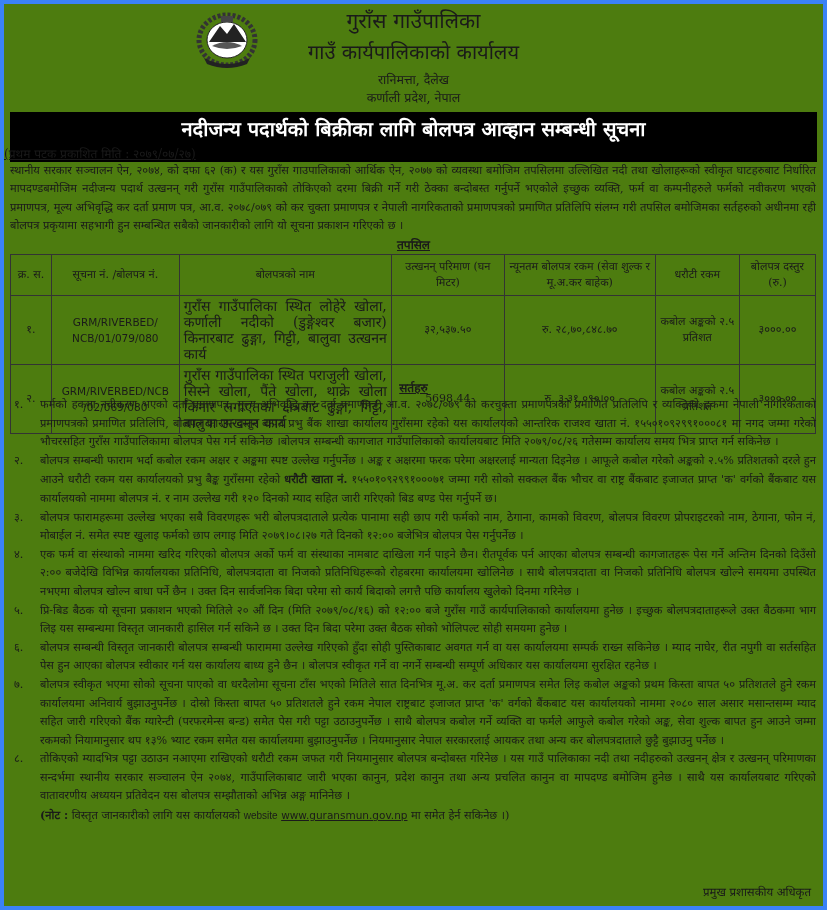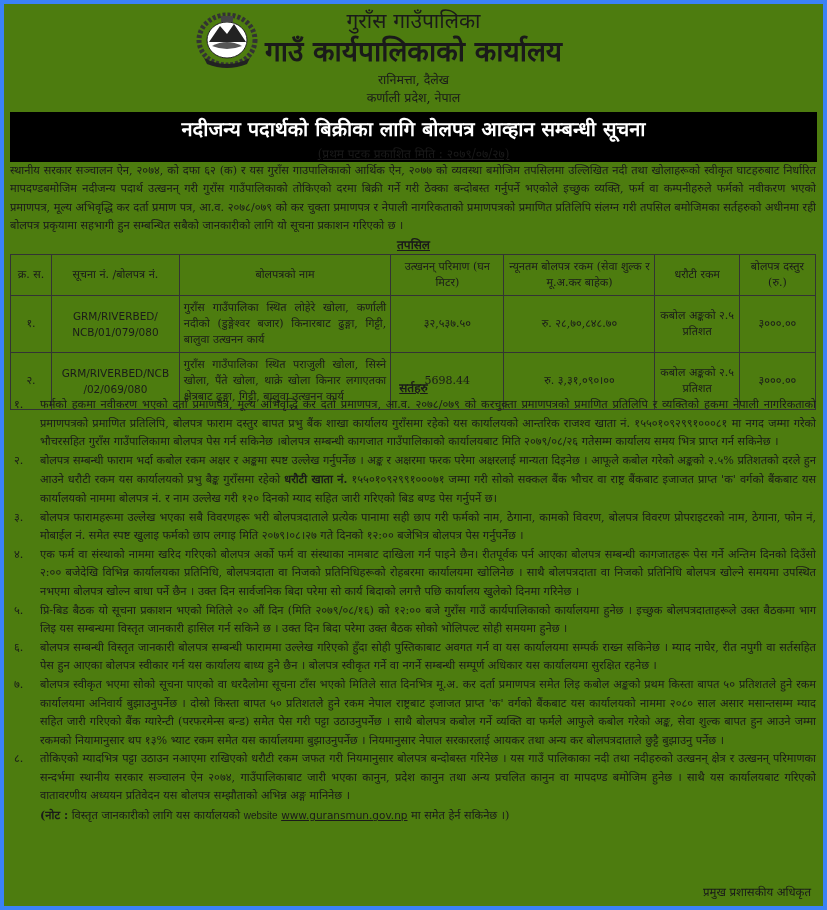--- a/index.html
+++ b/index.html
@@ -1,32 +1,32 @@
 <!DOCTYPE html>
 <html><head>
 <meta charset="utf-8">
 <style>
   html, body { margin: 0; padding: 0; background: #ffffff; }
   body { width: 827px; height: 910px; overflow: hidden; font-family: "DejaVu Serif", "Liberation Serif", serif; color: #1a1a1a; }
   .page { position: absolute; left: 0; top: 0; width: 819px; height: 902px; border: 4px solid #3b82f6; background: #4d7c0f; }
   .header { position: relative; height: 108px; text-align: center; }
   .logo { position: absolute; left: 190px; top: 8px; width: 66px; height: 58px; }
   .h1 { position: absolute; left: 0; right: 0; top: 4px; font-size: 21px; line-height: 26px; }
-  .h2 { position: absolute; left: 0; right: 0; top: 33px; font-size: 28px; line-height: 30px; font-weight: bold; }
+  .h2 { position: absolute; left: 0; right: 0; top: 33px; font-size: 20px; line-height: 30px; font-weight: normal; }
   .h3 { position: absolute; left: 0; right: 0; top: 68px; font-size: 12.5px; line-height: 16px; }
   .h4 { position: absolute; left: 0; right: 0; top: 86px; font-size: 12.5px; line-height: 16px; }
   .banner { position: absolute; left: 6px; top: 108px; width: 807px; height: 50px; background: #000; color: #fff; font-size: 20px; line-height: 34px; text-align: center; font-weight: bold; }
-  .pubdate { position: absolute; left: 0; right: 0; top: 143px; text-align: center; font-size: 12px; line-height: 14px; text-decoration: underline; }
+  .pubdate { position: absolute; left: 0; right: 0; top: 143px; text-align: left; font-size: 12px; line-height: 14px; text-decoration: underline; }
   .intro { position: absolute; left: 6px; top: 158px; width: 806px; font-size: 11.2px; line-height: 18.3px; text-align: justify; }
   .tapasil { position: absolute; left: 0; right: 0; top: 232px; text-align: center; font-size: 12px; font-weight: bold; text-decoration: underline; }
   table.tbl { position: absolute; left: 6px; top: 250px; width: 806px; border-collapse: collapse; font-size: 11px; }
   .tbl th, .tbl td { border: 1px solid #333; text-align: center; vertical-align: middle; padding: 2px 4px; }
   .tbl th { font-weight: normal; height: 36px; line-height: 16px; }
   .tbl td { height: 52px; line-height: 16px; }
-  .tbl td.name { text-align: justify; font-size: 11px; margin-left: 36px; }
+  .tbl td.name { text-align: justify; font-size: 14px; margin-left: 36px; }
   .tbl td.code { font-family: "DejaVu Sans", "Liberation Sans", sans-serif; font-size: 10.5px; }
   .sarta { position: absolute; left: 0; right: 0; top: 375px; text-align: center; font-size: 12px; font-weight: bold; text-decoration: underline; }
   ol.terms { position: absolute; left: 6px; top: 392px; width: 806px; margin: 0; padding: 0; list-style: none; font-size: 11.2px; line-height: 18.6px; }
   ol.terms li { position: relative; padding-left: 30px; text-align: justify; }
   ol.terms li .num { position: absolute; left: 4px; top: 0; }
   .note { padding-left: 30px; font-size: 11.2px; line-height: 18.6px; }
   .note a { color: #1a1a1a; font-weight: normal; text-decoration: underline; font-family: "DejaVu Sans", "Liberation Sans", sans-serif; font-size: 10.5px; }
   .web { font-family: Liberation Sans, sans-serif; font-size: 10px; }
   .sign { position: absolute; right: 12px; top: 880px; font-size: 11.5px; }
   b { font-weight: bold; }

